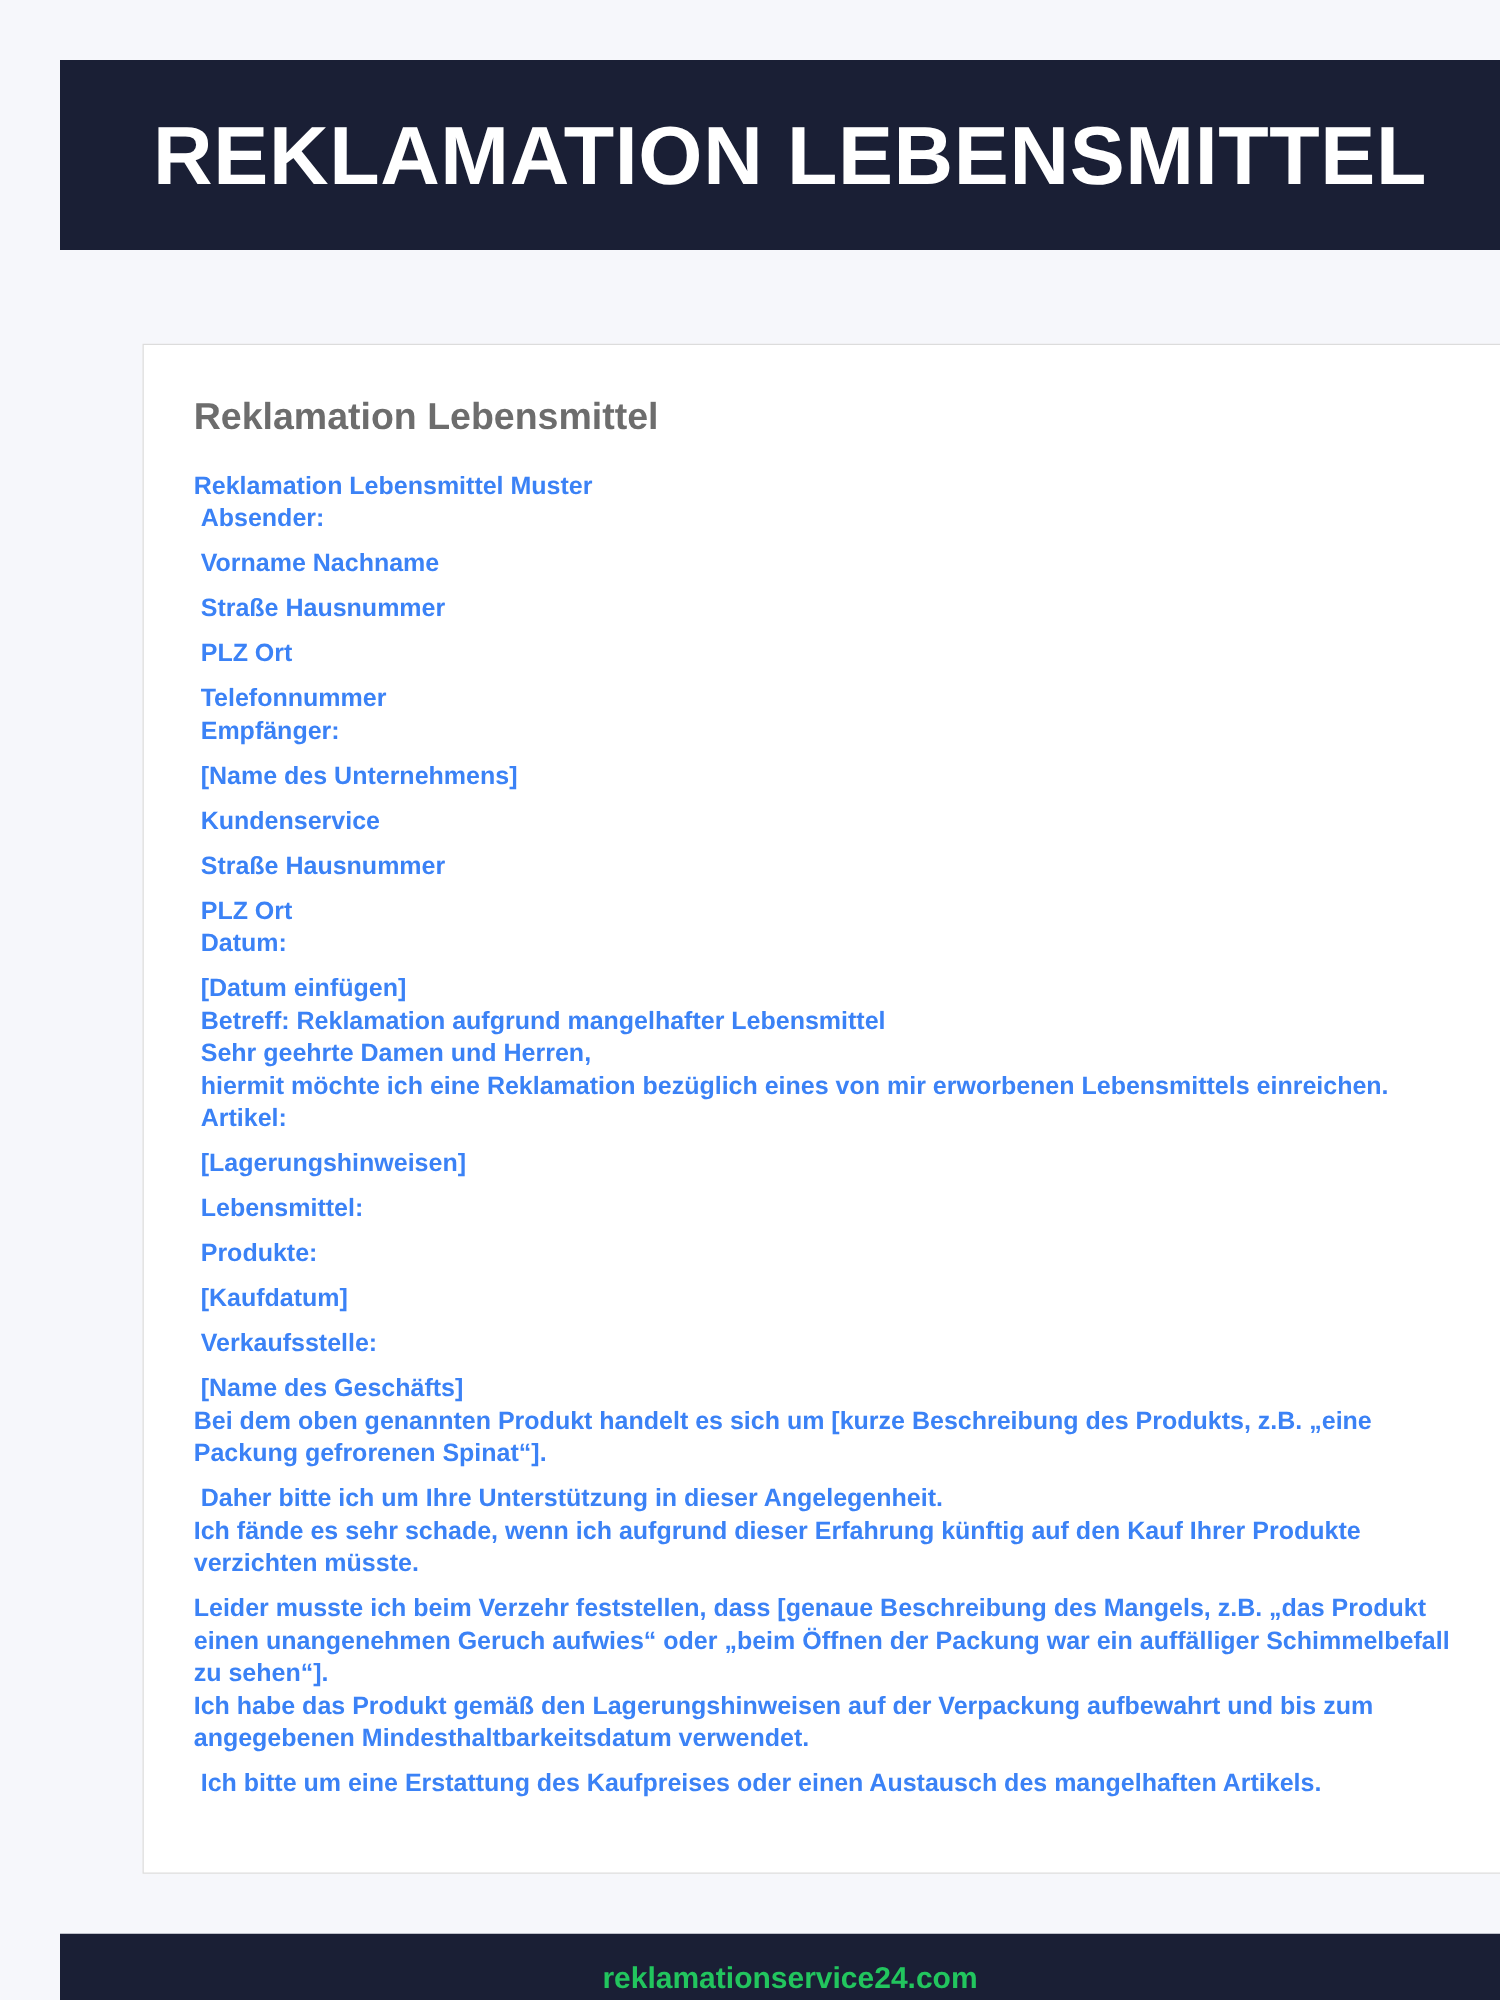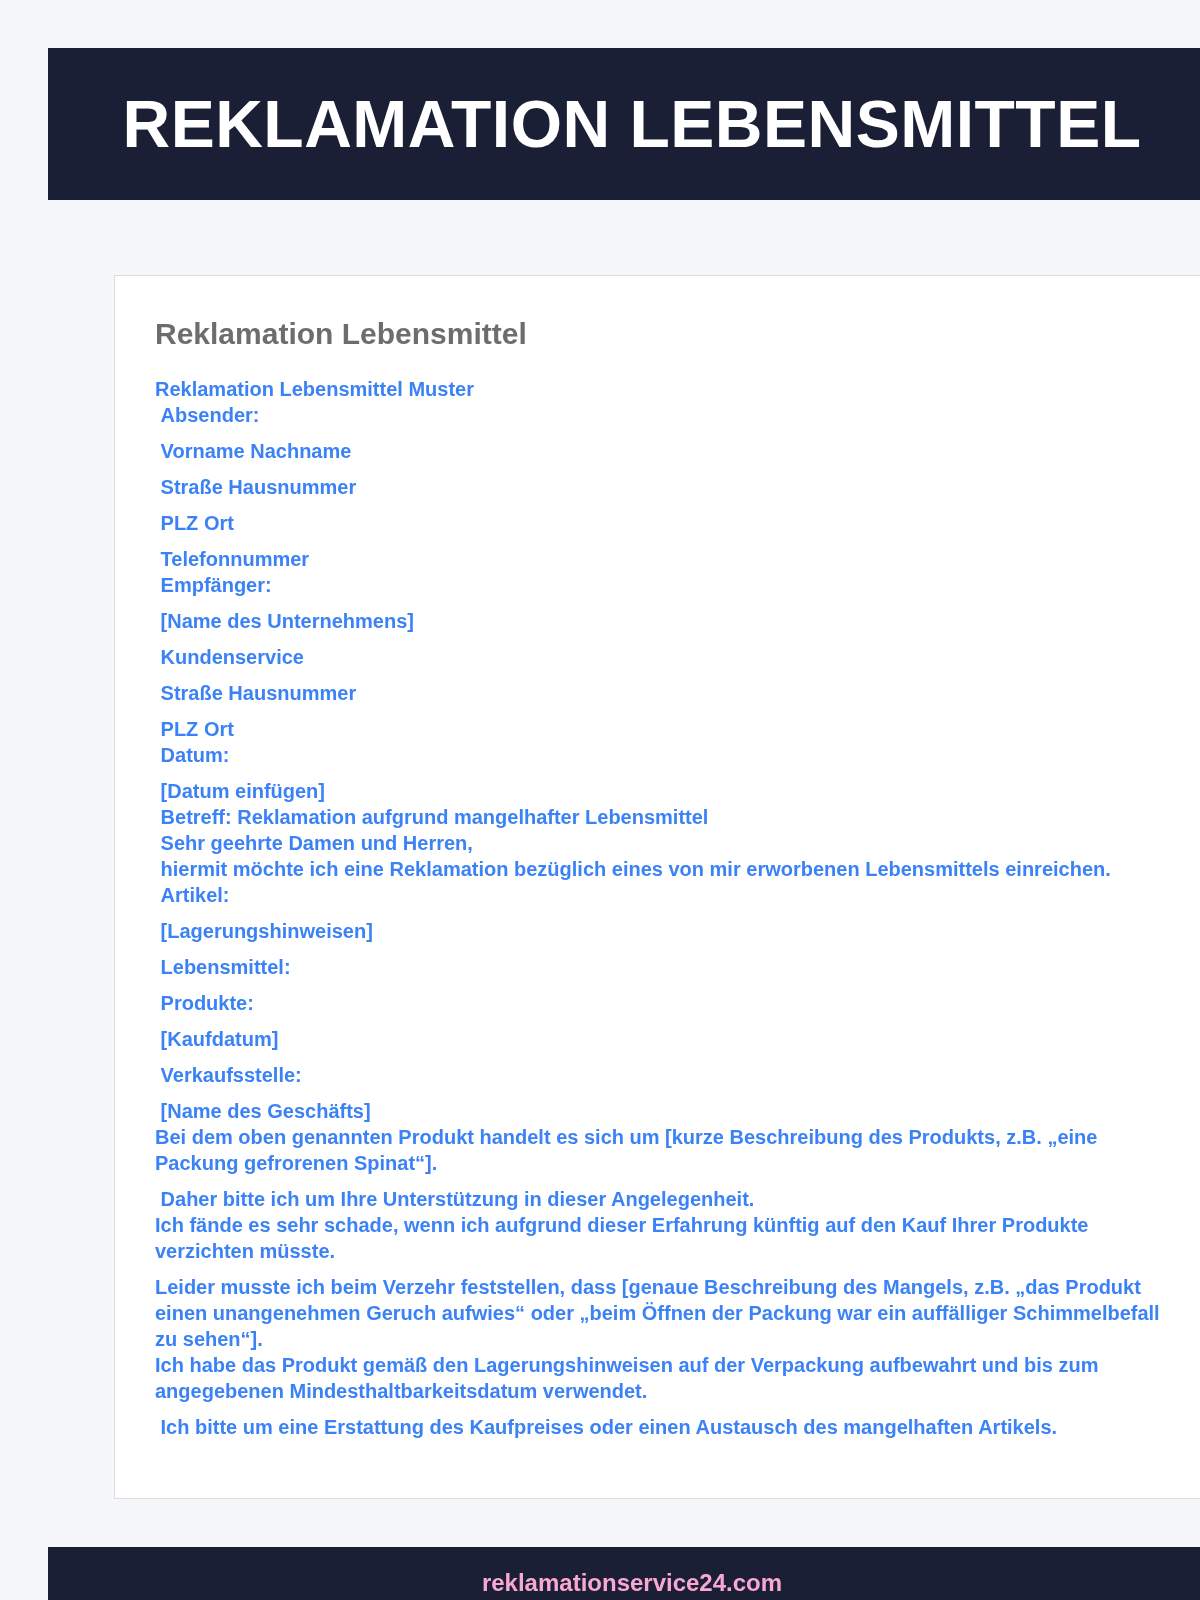--- a/index.html
+++ b/index.html
@@ -59,21 +59,21 @@
   
   .site-footer {
     height: 72px;
     background: #1a1f35;
     display: flex;
     align-items: center;
     justify-content: center;
     flex: 0 0 auto;
   }
   .site-footer .site-name {
-    color: #f9a8d4;
+    color: #22c55e;
     font-size: 24px;
     font-weight: bold;
   }
 </style>
 </head>
 <body>
 
 <header class="site-header">
   <h1>REKLAMATION LEBENSMITTEL</h1>
 </header>

